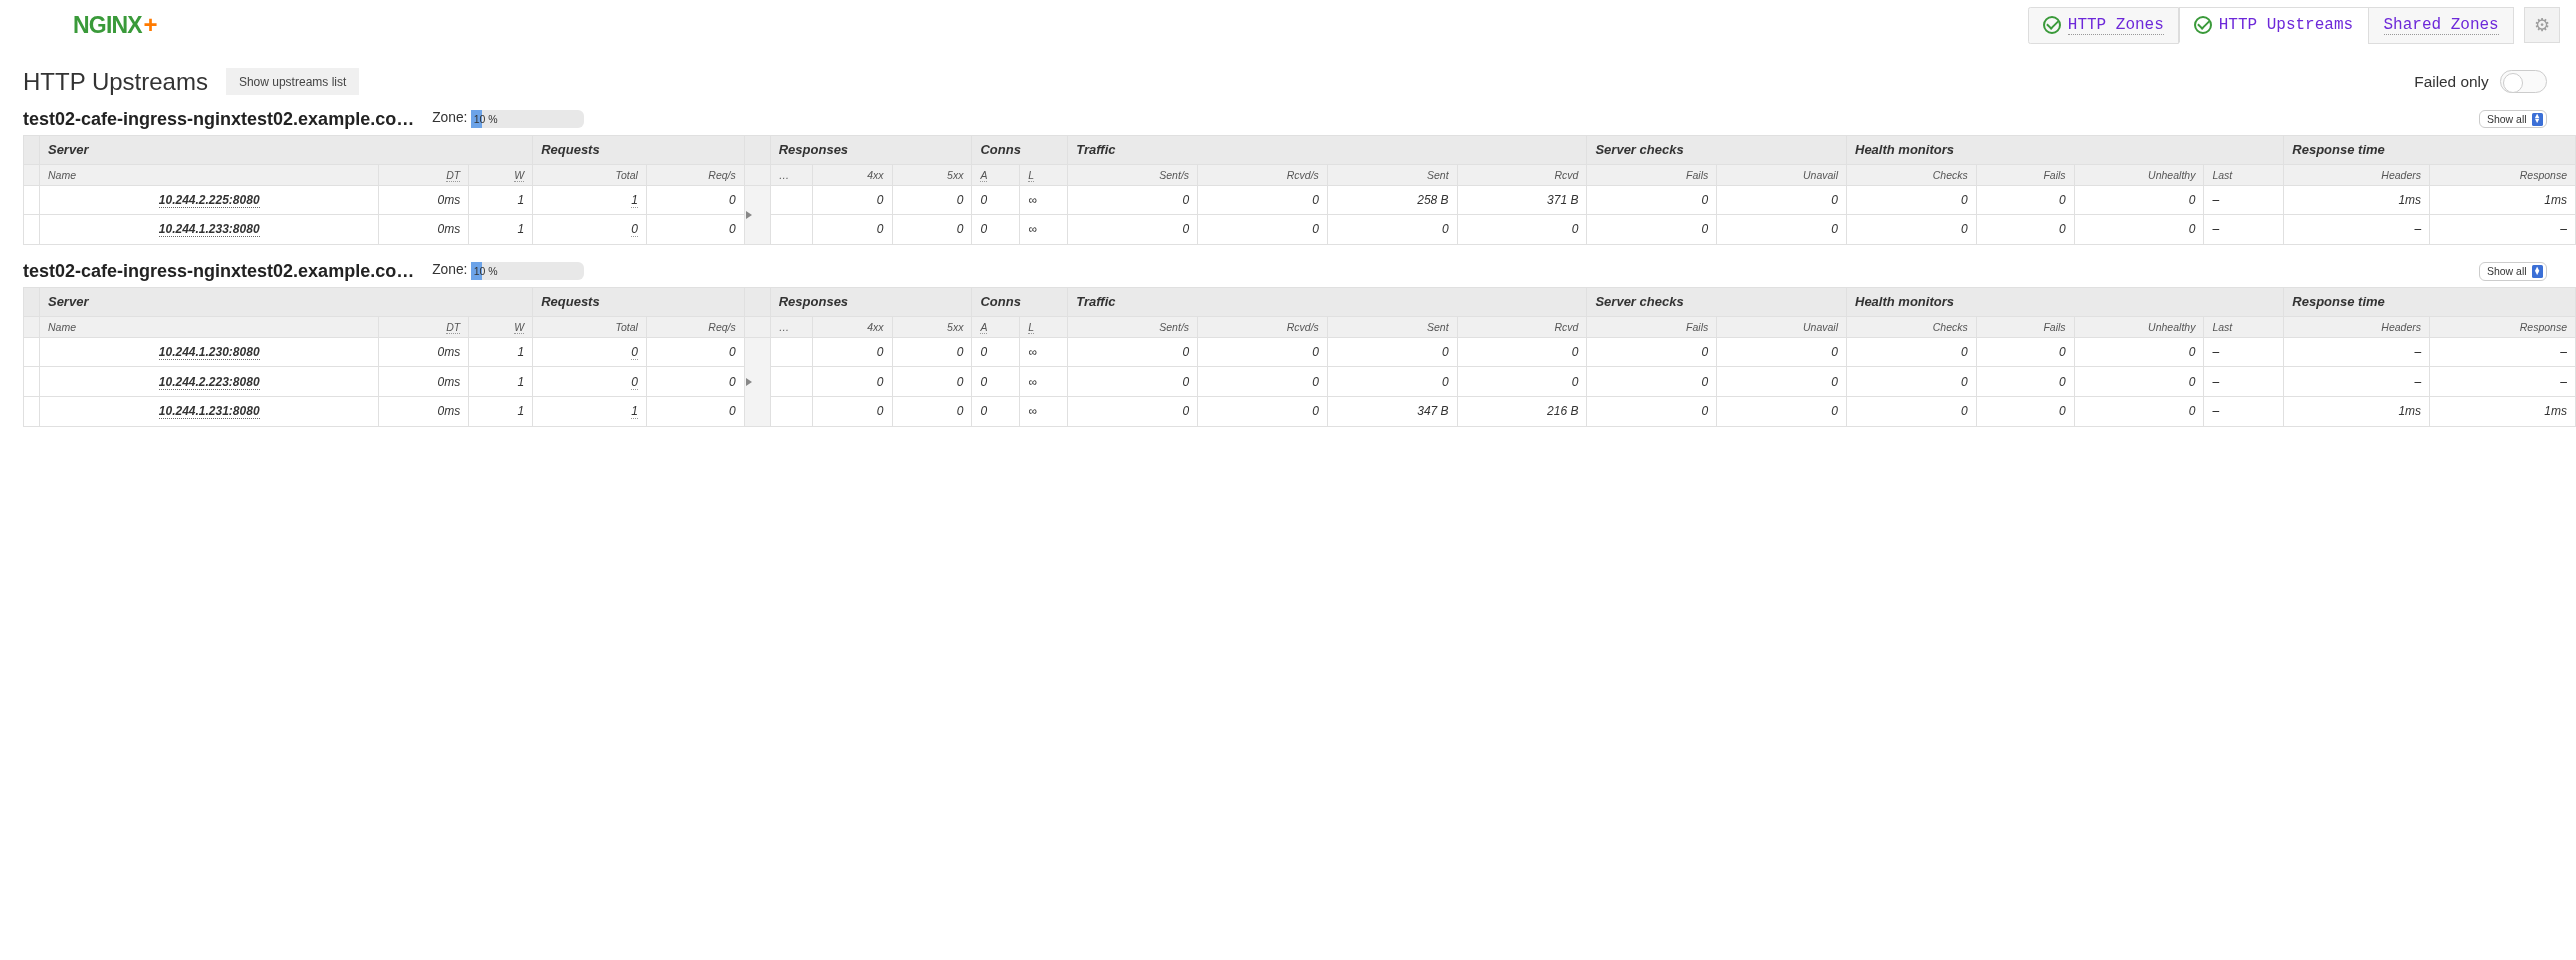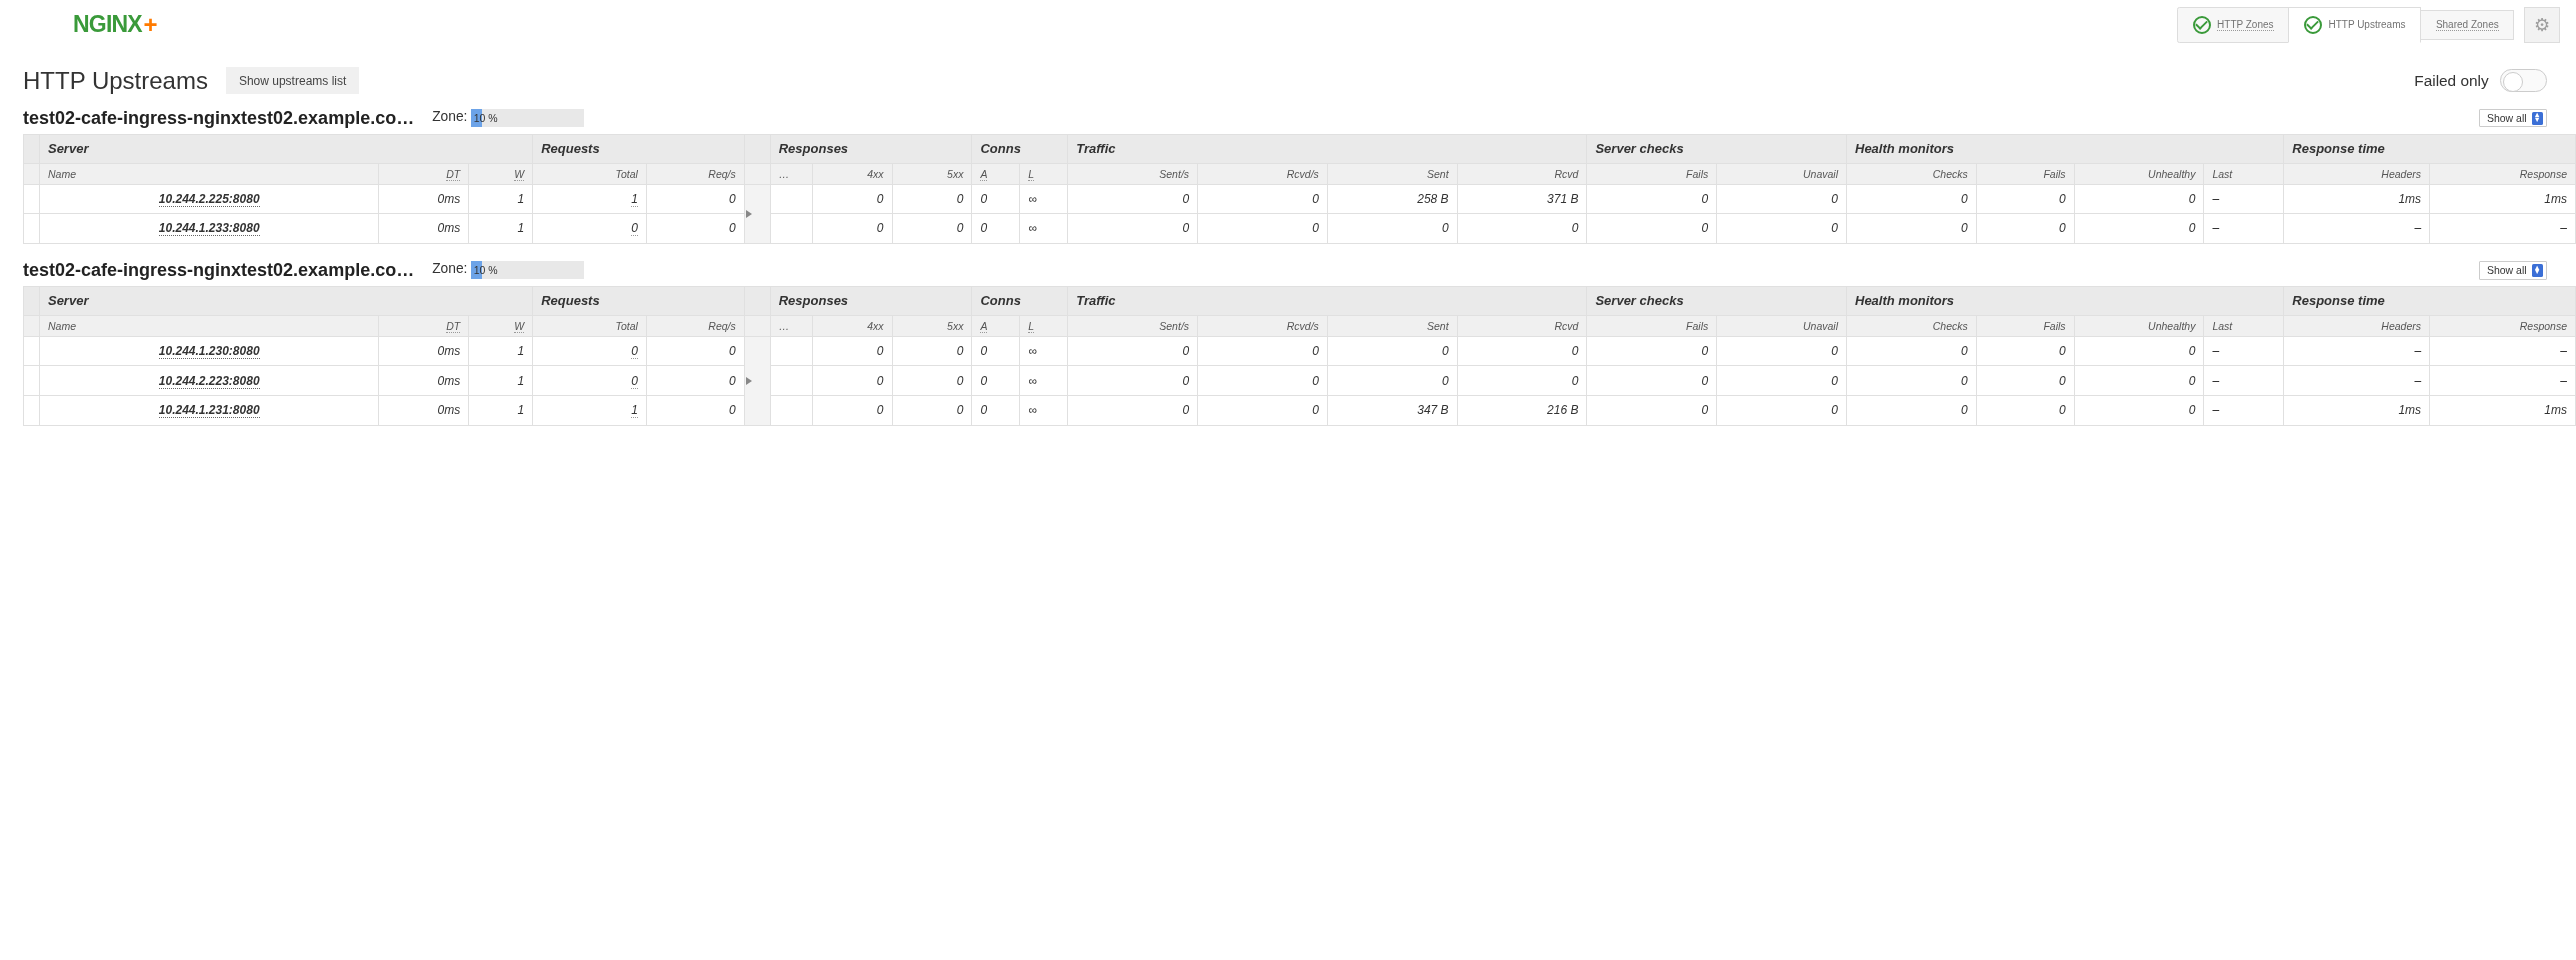--- a/index.html
+++ b/index.html
@@ -9,45 +9,45 @@
 .header { display: flex; align-items: center; justify-content: space-between; padding: 6.5px 16px 9.7px 29px; border-bottom: 0; }
 .logo { display: flex; align-items: center; }
 .logo-text { font-family: "Arial Black", Arial, sans-serif; font-size: 23px; font-weight: 900; letter-spacing: -0.8px; color: #3a9a3a; margin-left: 44px; }
 .logo-plus { color: #ff7a00; font-size: 24px; font-weight: 900; margin-left: 1.6px; }
 .nav { display: flex; align-items: center; }
 .nav-item { display: flex; align-items: center; padding: 8px 14.6px; border: 0.8px solid #ddd; background: #f7f7f7; cursor: pointer; margin-left: -0.8px; }
 .nav-item:first-child { border-top-left-radius: 2.4px; border-bottom-left-radius: 2.4px; }
 .nav-item.active { background: #fff; border-bottom: 1.6px solid #fff; }
 .nav-check { width: 18px; height: 18px; border: 2px solid #3a9a3a; border-radius: 50%; margin-right: 6.5px; position: relative; display: inline-flex; align-items: center; justify-content: center; }
 .nav-check::after { content: ""; width: 9px; height: 4.9px; border-left: 2px solid #3a9a3a; border-bottom: 2px solid #3a9a3a; transform: rotate(-45deg); margin-top: -2.4px; }
-.nav-label { font-size: 10px; color: #737373; border-bottom: 0.8px dotted #999; }
+.nav-label { font-size: 16px; color: #6d28d9; border-bottom: 0.8px dotted #999; font-family: Liberation Mono, monospace; }
 .no-dotted { border-bottom: none !important; }
 .gear-btn { width: 36px; height: 36px; display: flex; align-items: center; justify-content: center; margin-left: 9.7px; cursor: pointer; background: #f2f2f2; border: 0.8px solid #ddd; }
 .gear-icon { font-size: 18px; color: #9e9e9e; }
 
 
 .page-header { display: flex; align-items: center; justify-content: space-between; padding: 14.6px 29px 8px 23px; }
 .page-title-wrap { display: flex; align-items: center; gap: 18px; }
 .page-title { font-size: 24px; font-weight: 400; color: #333; }
 .show-list-btn { background: #f0f0f0; border: none; padding: 6.5px 13px; font-size: 12px; color: #444; cursor: pointer; }
 .failed-only-wrap { display: flex; align-items: center; gap: 11.3px; }
 .failed-only-label { font-size: 15.4px; color: #333; margin-left: 41px; }
 .toggle { width: 47px; height: 23px; border-radius: 11.3px; border: 0.8px solid #ccc; background: #fafafa; position: relative; cursor: pointer; }
 .toggle::after { content: ""; position: absolute; left: 1.6px; top: 1.6px; width: 18px; height: 18px; border-radius: 50%; background: #fff; border: 0.8px solid #ccc; }
 
 
 .upstream-block { padding: 4.9px 0 11.3px 23px; }
 .upstream-head { display: flex; align-items: center; justify-content: space-between; padding-right: 29px; margin-bottom: 4.9px; gap: 40px; }
 .upstream-head-left { display: flex; align-items: center; gap: 18px; }
 .upstream-name { font-size: 18px; font-weight: 700; color: #222; max-width: 421px; }
 .zone-label { font-size: 13.8px; color: #333; }
-.zone-bar { display: inline-block; width: 113px; height: 18px; background: #e8e8e8; position: relative; vertical-align: middle; }
+.zone-bar { display: inline-block; width: 113px; height: 18px; background: #e8e8e8; position: relative; vertical-align: middle; border-radius: 6px; }
 .zone-fill { position: absolute; left: 0; top: 0; bottom: 0; background: #6ca3e8; }
 .zone-text { position: absolute; left: 3.2px; top: 50%; transform: translateY(-50%); font-size: 10.5px; color: #333; }
-.showall-select { display: inline-flex; align-items: center; border: 0.8px solid #ccc; padding: 1.6px 3.2px 1.6px 6.5px; font-size: 10.5px; border-radius: 1px; cursor: pointer; }
+.showall-select { display: inline-flex; align-items: center; border: 0.8px solid #ccc; padding: 1.6px 3.2px 1.6px 6.5px; font-size: 10.5px; border-radius: 6px; cursor: pointer; }
 .showall-arrows { width: 11.3px; height: 13px; margin-left: 4.9px; background: #3b6fd6; border-radius: 1.6px; color: #fff; font-size: 7.3px; display: flex; flex-direction: column; align-items: center; justify-content: center; line-height: 4.9px; }
 
 
 .tbl-wrap { position: relative; }
 .tbl { width: 100%; border-collapse: collapse; table-layout: fixed; font-style: italic; }
 .tbl th, .tbl td { border: 0.8px solid #e0e0e0; }
 .tbl thead th { background: #eaeaea; font-weight: 700; padding: 6.5px 8px; text-align: left; font-size: 13px; }
 .tbl thead .sub th { background: #f0f0f0; font-weight: 400; font-size: 10.5px; padding: 4px 8px; color: #555; }
 .dotted-u { border-bottom: 0.8px dotted #999; }
 .status-col { width: 8px; padding: 0 !important; border-right: none !important; }

